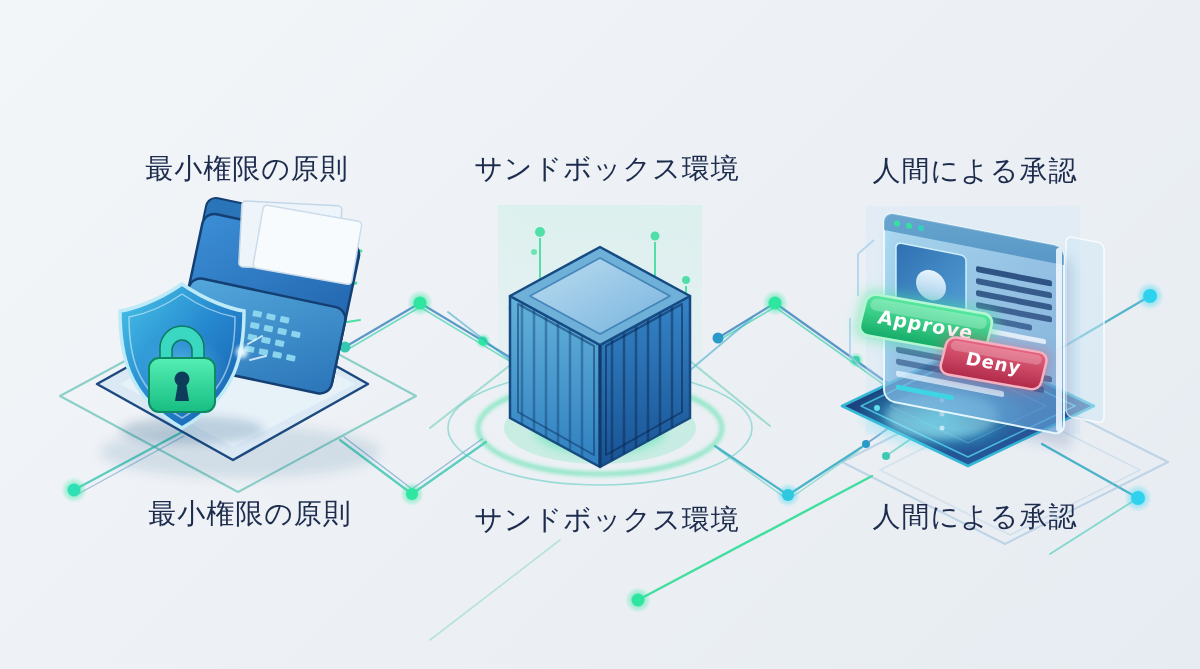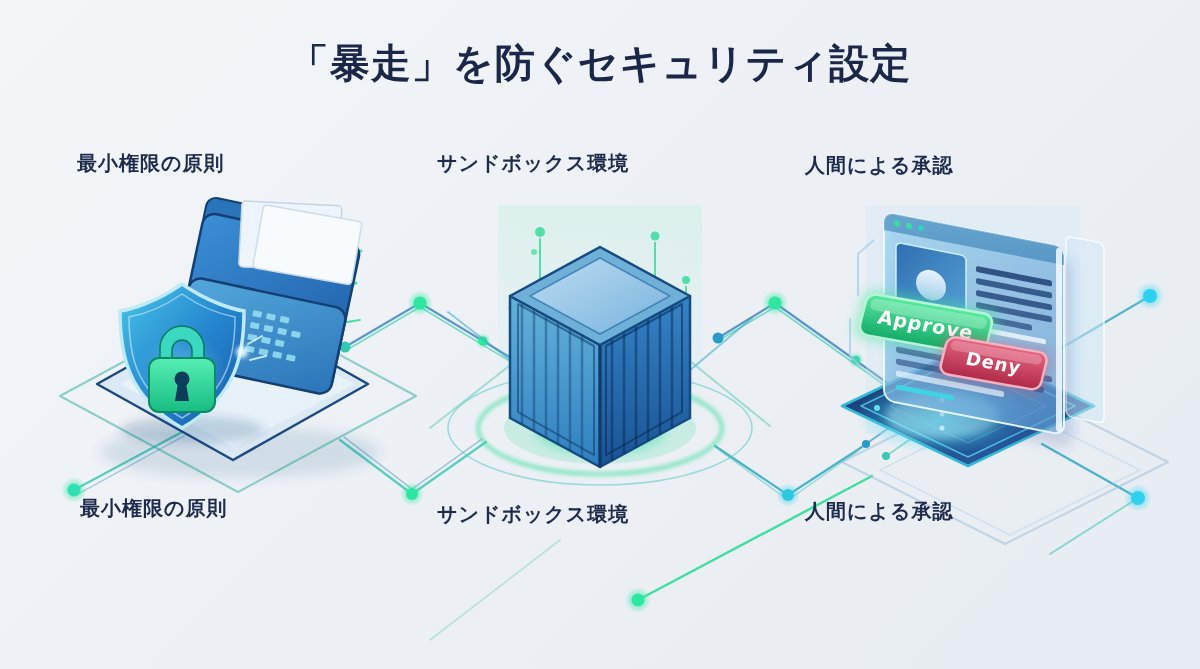--- a/index.html
+++ b/index.html
@@ -6,22 +6,22 @@
   .canvas{
     position:relative;width:1200px;height:669px;margin:0 auto;overflow:hidden;
     background:linear-gradient(135deg,#f3f6f9 0%,#edf1f5 45%,#e7ecf2 100%);
     font-family:"DejaVu Sans","Liberation Sans",sans-serif;
   }
   .title{
     position:absolute;top:36px;left:0;width:100%;text-align:center;
     font-size:40px;font-weight:700;color:#1a2748;letter-spacing:1px;
   }
   .label{
-    position:absolute;width:340px;
-    font-size:20px;font-weight:700;color:#1d2b4d;letter-spacing:1px;
+    position:absolute;width:340px;text-align:center;
+    font-size:28px;font-weight:400;color:#1d2b4d;letter-spacing:1px;
   }
   .lbl-top-1{left:77px;top:150px;}
   .lbl-top-2{left:437px;top:150px;}
   .lbl-top-3{left:805px;top:152px;}
   .lbl-bot-1{left:80px;top:495px;}
   .lbl-bot-2{left:437px;top:501px;}
   .lbl-bot-3{left:805px;top:498px;}
   svg{position:absolute;left:0;top:0;}
 </style>
 </head>
@@ -349,21 +349,20 @@
 
       <g transform="translate(948,336) rotate(10) skewX(-4)">
         <rect x="-4" y="-4" width="110" height="46" rx="11" fill="rgba(220,80,110,0.35)" filter="url(#b6)"></rect>
         <rect x="0" y="0" width="102" height="38" rx="9" fill="url(#gDeny)" stroke="#f4b2c0" stroke-width="2.5"></rect>
         <rect x="5" y="3" width="92" height="10" rx="5" fill="rgba(255,255,255,0.22)"></rect>
         <text x="51" y="25" text-anchor="middle" font-size="18" font-weight="bold" fill="#ffffff" letter-spacing="1">Deny</text>
       </g>
     </g>
   </svg>
 
-  <div class="title">「暴走」を防ぐセキュリティ設定</div>
 
   <div class="label lbl-top-1">最小権限の原則</div>
   <div class="label lbl-top-2">サンドボックス環境</div>
   <div class="label lbl-top-3">人間による承認</div>
 
   <div class="label lbl-bot-1">最小権限の原則</div>
   <div class="label lbl-bot-2">サンドボックス環境</div>
   <div class="label lbl-bot-3">人間による承認</div>
 
 </div>

